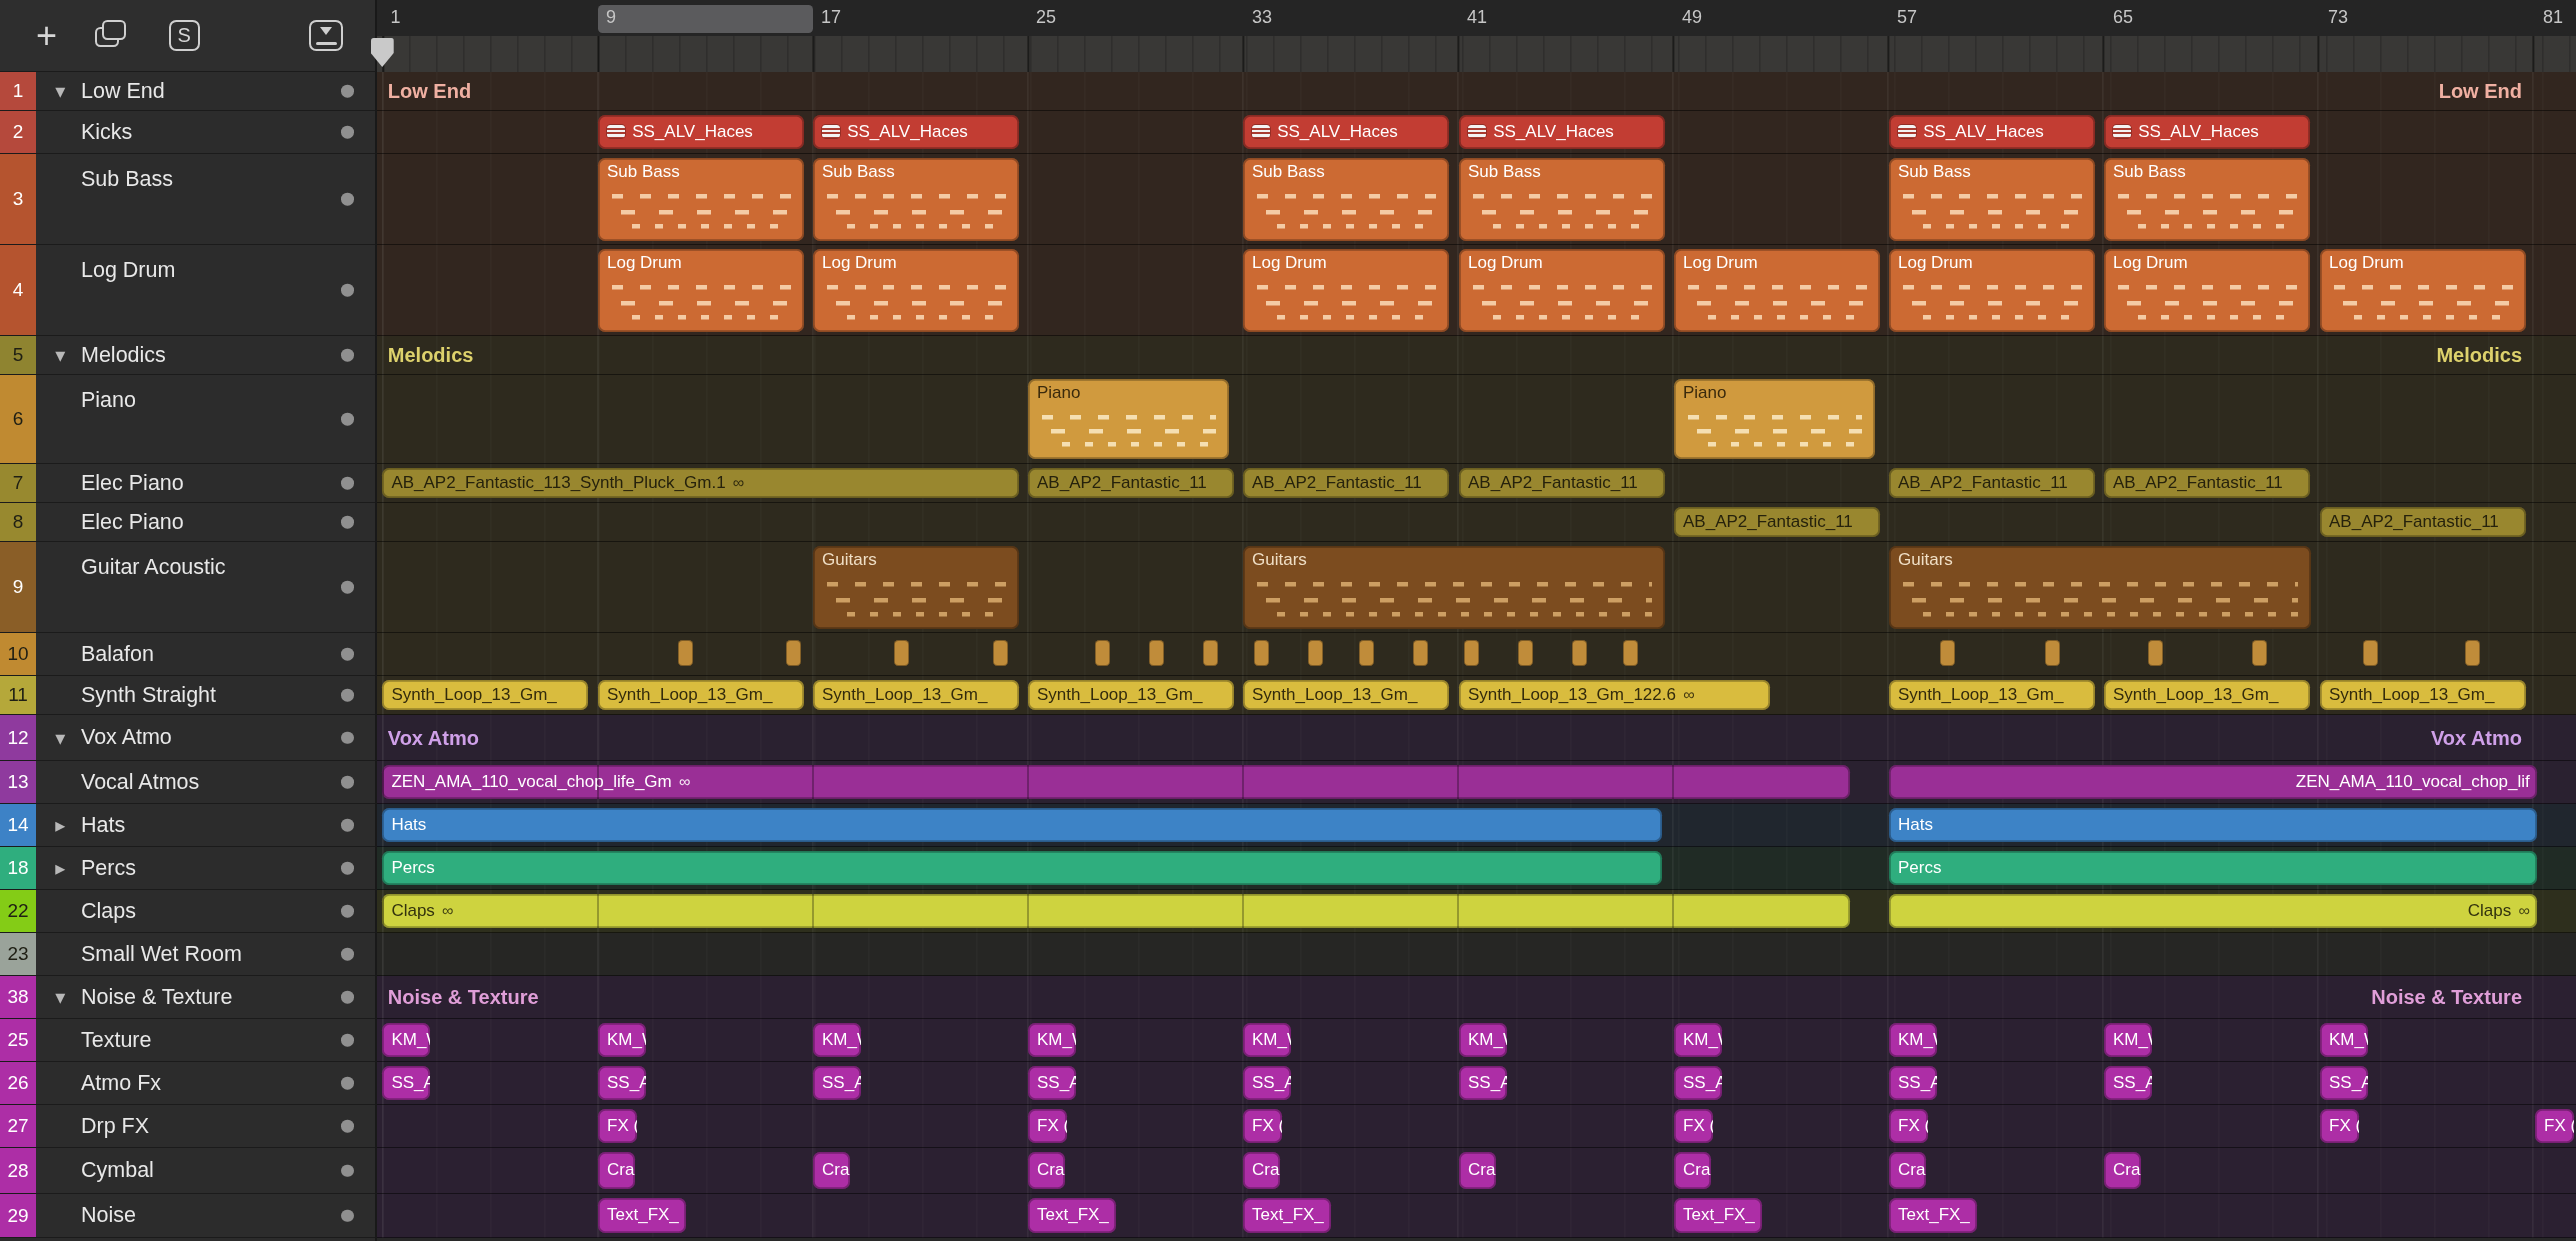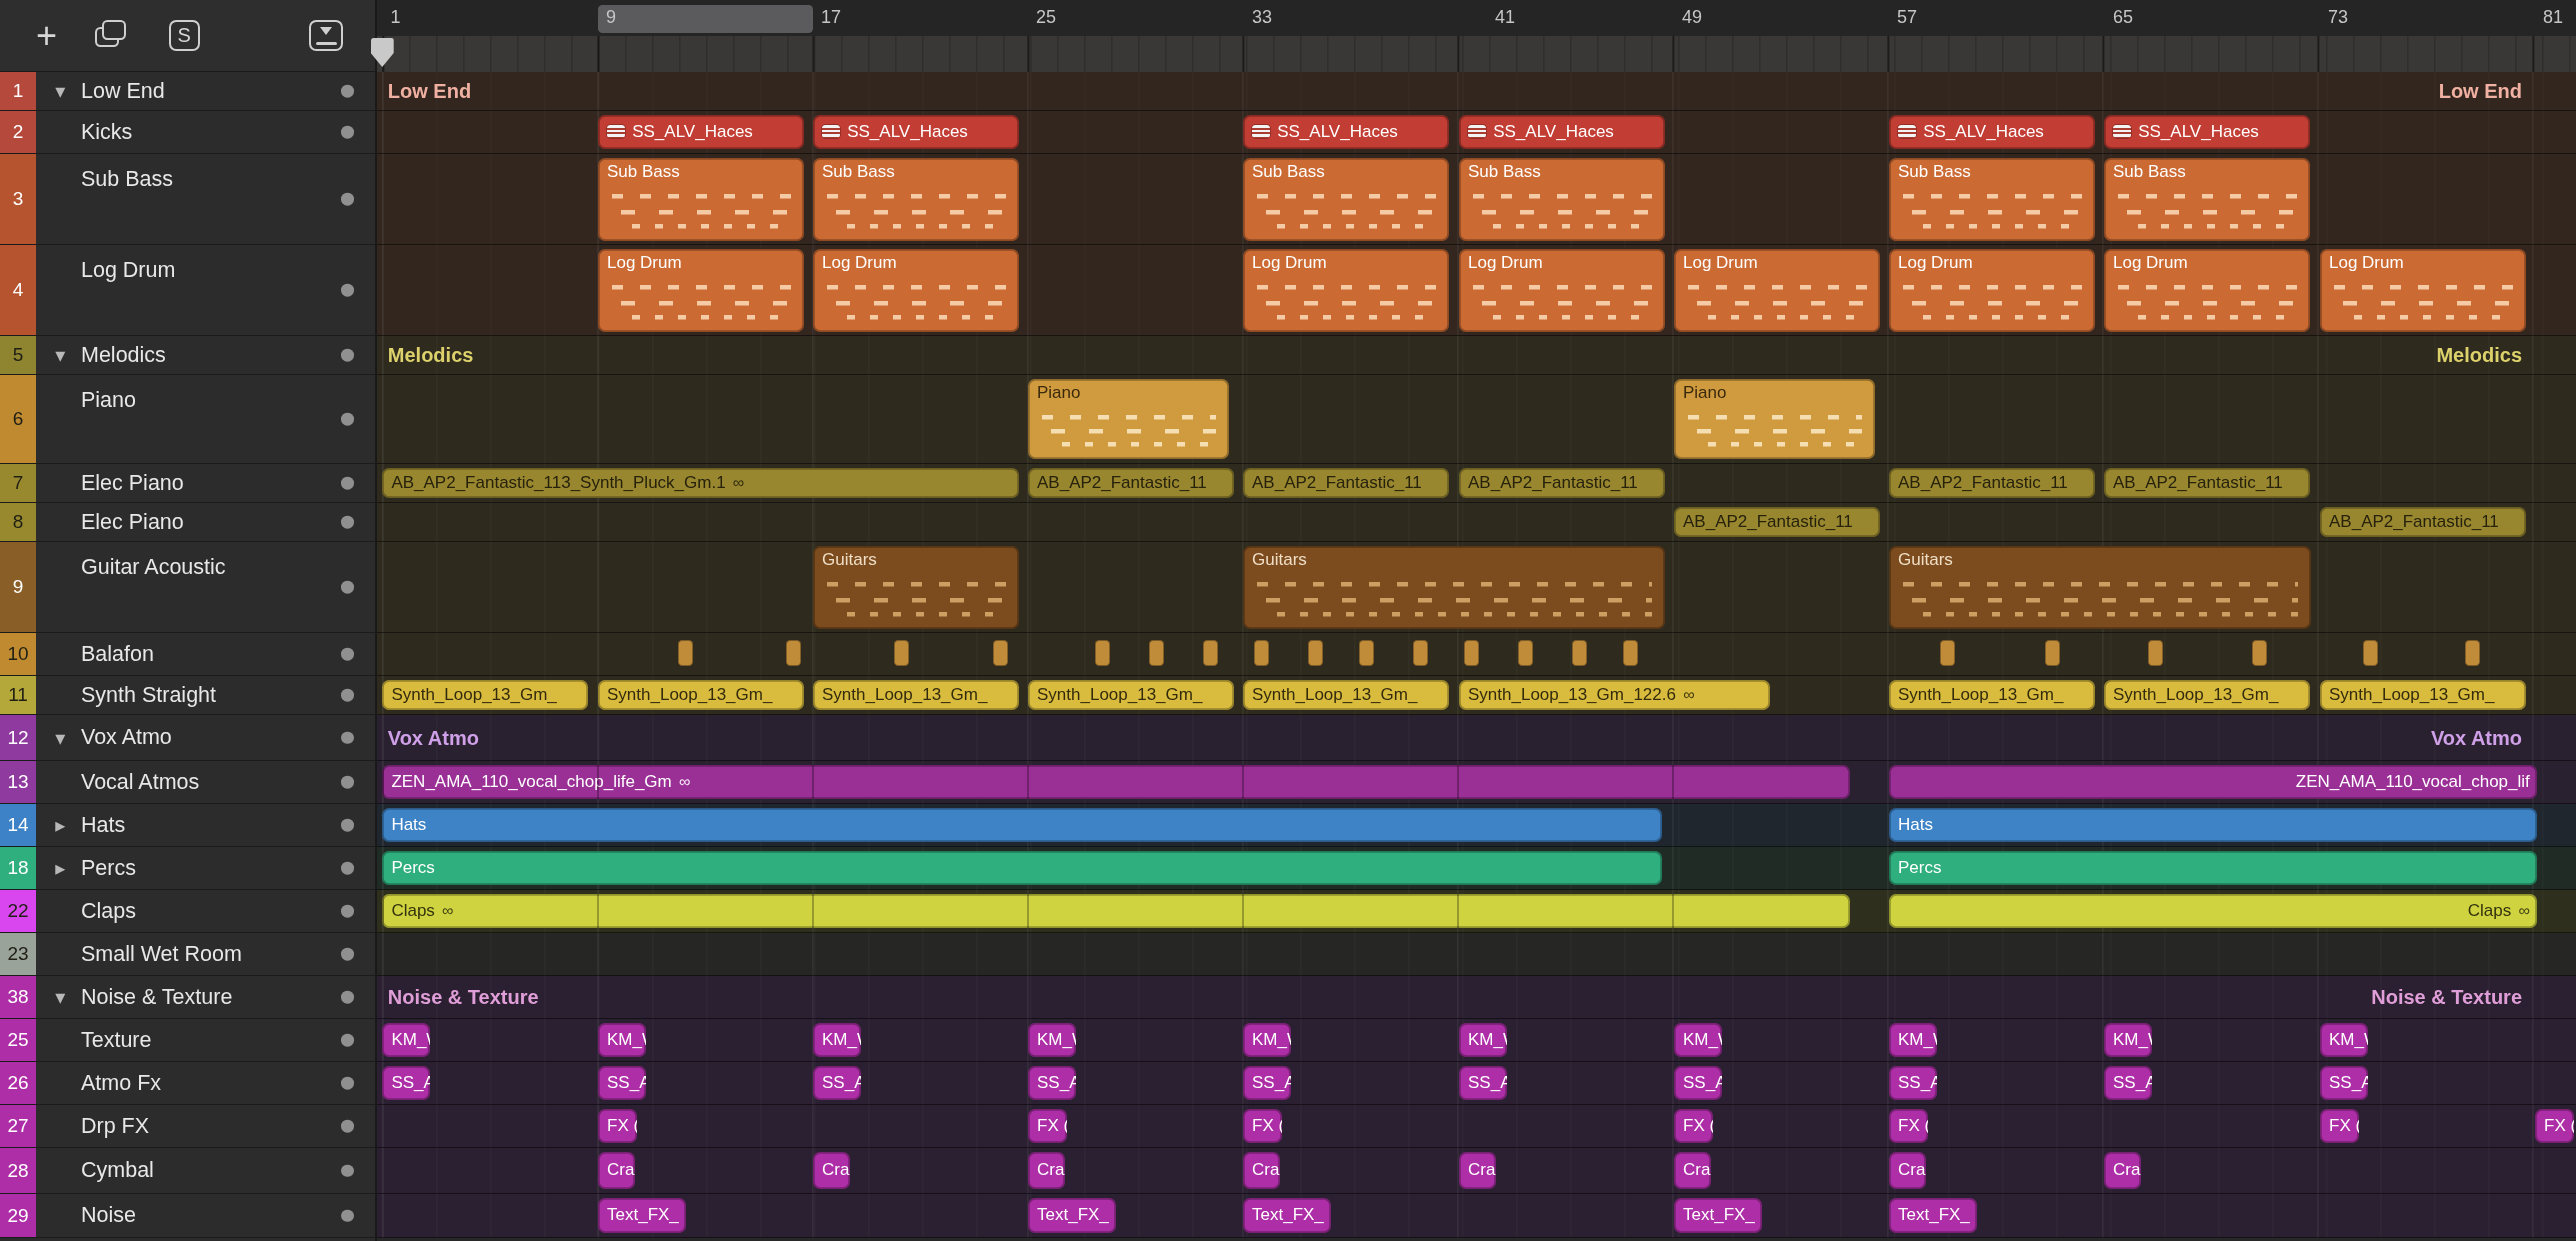--- a/index.html
+++ b/index.html
@@ -101,21 +101,21 @@
   </div>
 
   <div class="ruler" id="ruler">
     <div class="rlabels" id="rlabels">
         <div class="cycle" style="left: 221px; width: 215px;"></div>
         <div class="rlab" style="left: 13.5px;">1</div>
         <div class="rlab" style="left: 229px;">9</div>
         <div class="rlab" style="left: 444px;">17</div>
         <div class="rlab" style="left: 659px;">25</div>
         <div class="rlab" style="left: 875px;">33</div>
-        <div class="rlab" style="left: 1090px; margin-left: 28px;">41</div>
+        <div class="rlab" style="left: 1090px;">41</div>
         <div class="rlab" style="left: 1305px;">49</div>
         <div class="rlab" style="left: 1520px;">57</div>
         <div class="rlab" style="left: 1736px;">65</div>
         <div class="rlab" style="left: 1951px;">73</div>
         <div class="rlab" style="left: 2166px;">81</div>
       </div>
     <div class="rticks"></div>
     <div class="pmark" id="pmark" style="left: -6.3px;"></div>
   </div>
 
@@ -204,21 +204,21 @@
         <div class="tname">Hats</div>
         <div class="dot"></div>
       </div>
       <div class="trow" style="height: 43px; align-items: center;">
         <div class="num" style="background: rgb(47, 174, 126); color: rgb(255, 255, 255);">18</div>
         <div class="chev">▸</div>
         <div class="tname">Percs</div>
         <div class="dot"></div>
       </div>
       <div class="trow" style="height: 43px;">
-        <div class="num" style="background: #d946ef; color: rgb(31, 31, 20);">22</div>
+        <div class="num" style="background: #84cc16; color: rgb(31, 31, 20);">22</div>
         <div class="chev"></div>
         <div class="tname">Claps</div>
         <div class="dot"></div>
       </div>
       <div class="trow" style="height: 43px;">
         <div class="num" style="background: rgb(154, 163, 154); color: rgb(31, 31, 20);">23</div>
         <div class="chev"></div>
         <div class="tname">Small Wet Room</div>
         <div class="dot"></div>
       </div>

